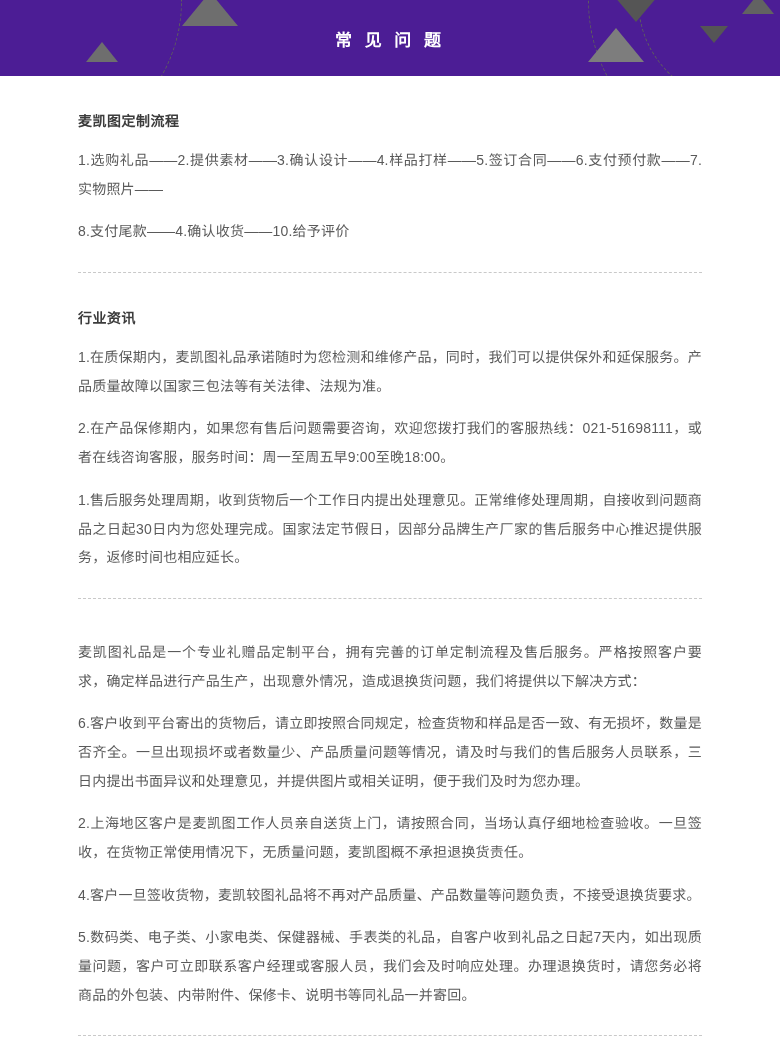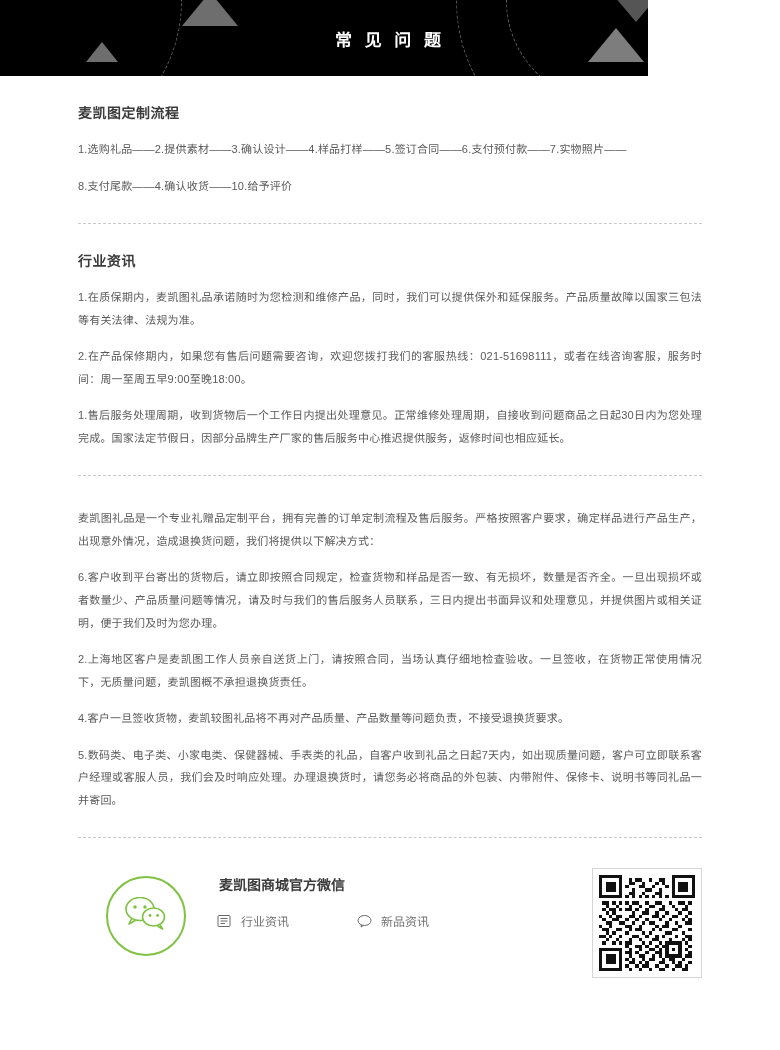--- a/index.html
+++ b/index.html
@@ -13,25 +13,24 @@
     height: 1050px;
     font-family: "Liberation Sans", "DejaVu Sans", sans-serif;
     color: #4a4a4a;
     overflow: hidden;
     position: relative;
   }
 
   
   .header {
     position: relative;
-    width: 620px;
+    width: 780px;
     height: 76px;
-    background: #000000;
+    background: #4c1d95;
     overflow: hidden;
-    padding-left: 28px;
   }
   .header-title {
     position: absolute;
     left: 0;
     top: 0;
     width: 780px;
     height: 76px;
     display: flex;
     align-items: center;
     justify-content: center;
@@ -74,31 +73,31 @@
     z-index: 1;
   }
 
   
   .content {
     padding: 0 78px;
     box-sizing: border-box;
     width: 780px;
   }
   .section {
-    padding-top: 26px;
+    padding-top: 34px;
   }
   h2.sec-title {
     font-size: 14px;
     font-weight: bold;
     color: #3c3c3c;
     margin: 0 0 16px 0;
     letter-spacing: 0.5px;
   }
   p.para {
-    font-size: 11px;
+    font-size: 14px;
     line-height: 2.05;
     color: #5a5a5a;
     margin: 5px 0 14px 0;
     text-align: justify;
     letter-spacing: 0.2px;
   }
   p.para:last-child { margin-bottom: 0; }
   .divider {
     height: 0;
     border-top: 1px dashed #c9c9c9;

